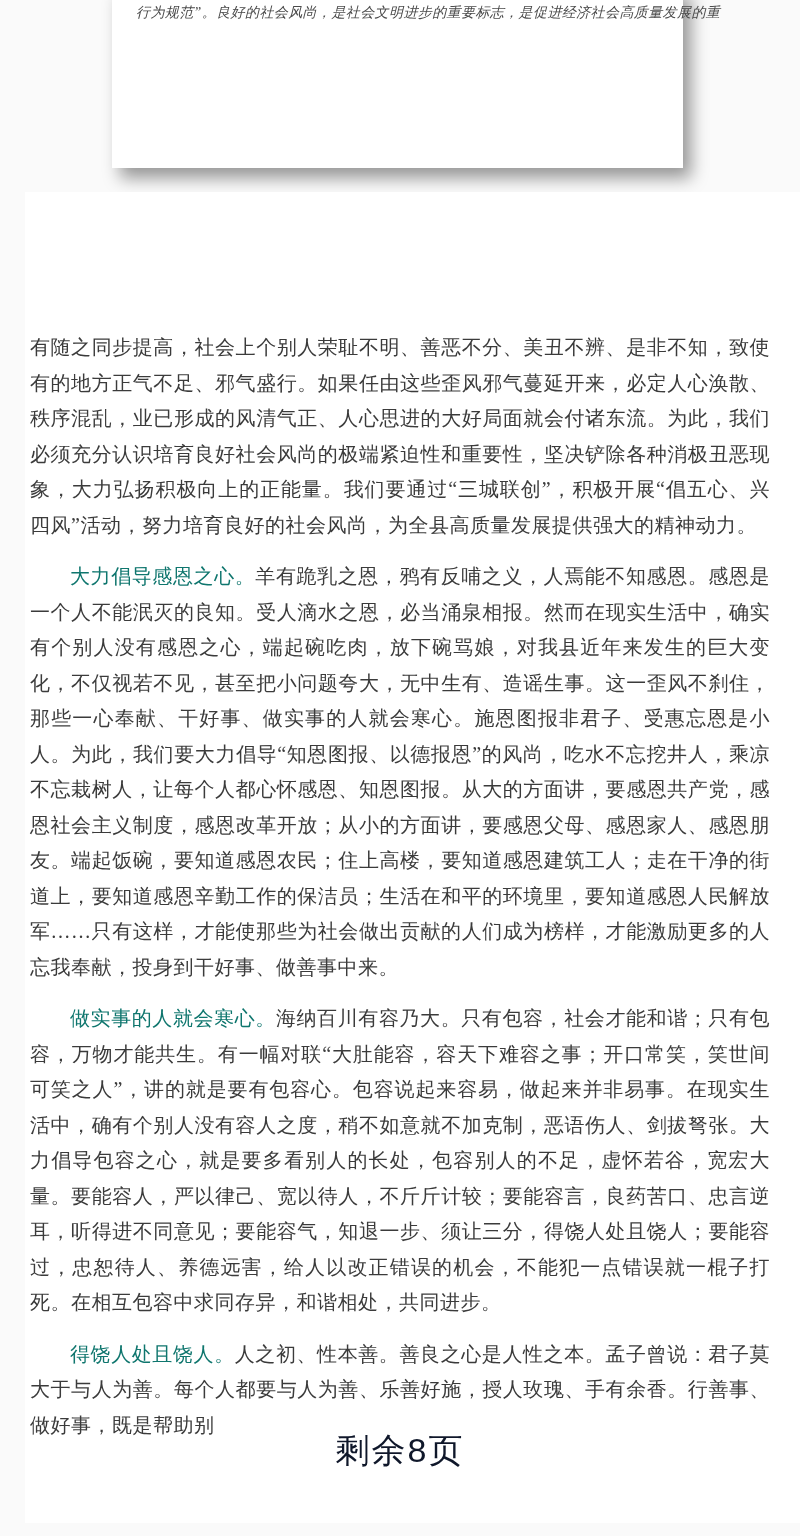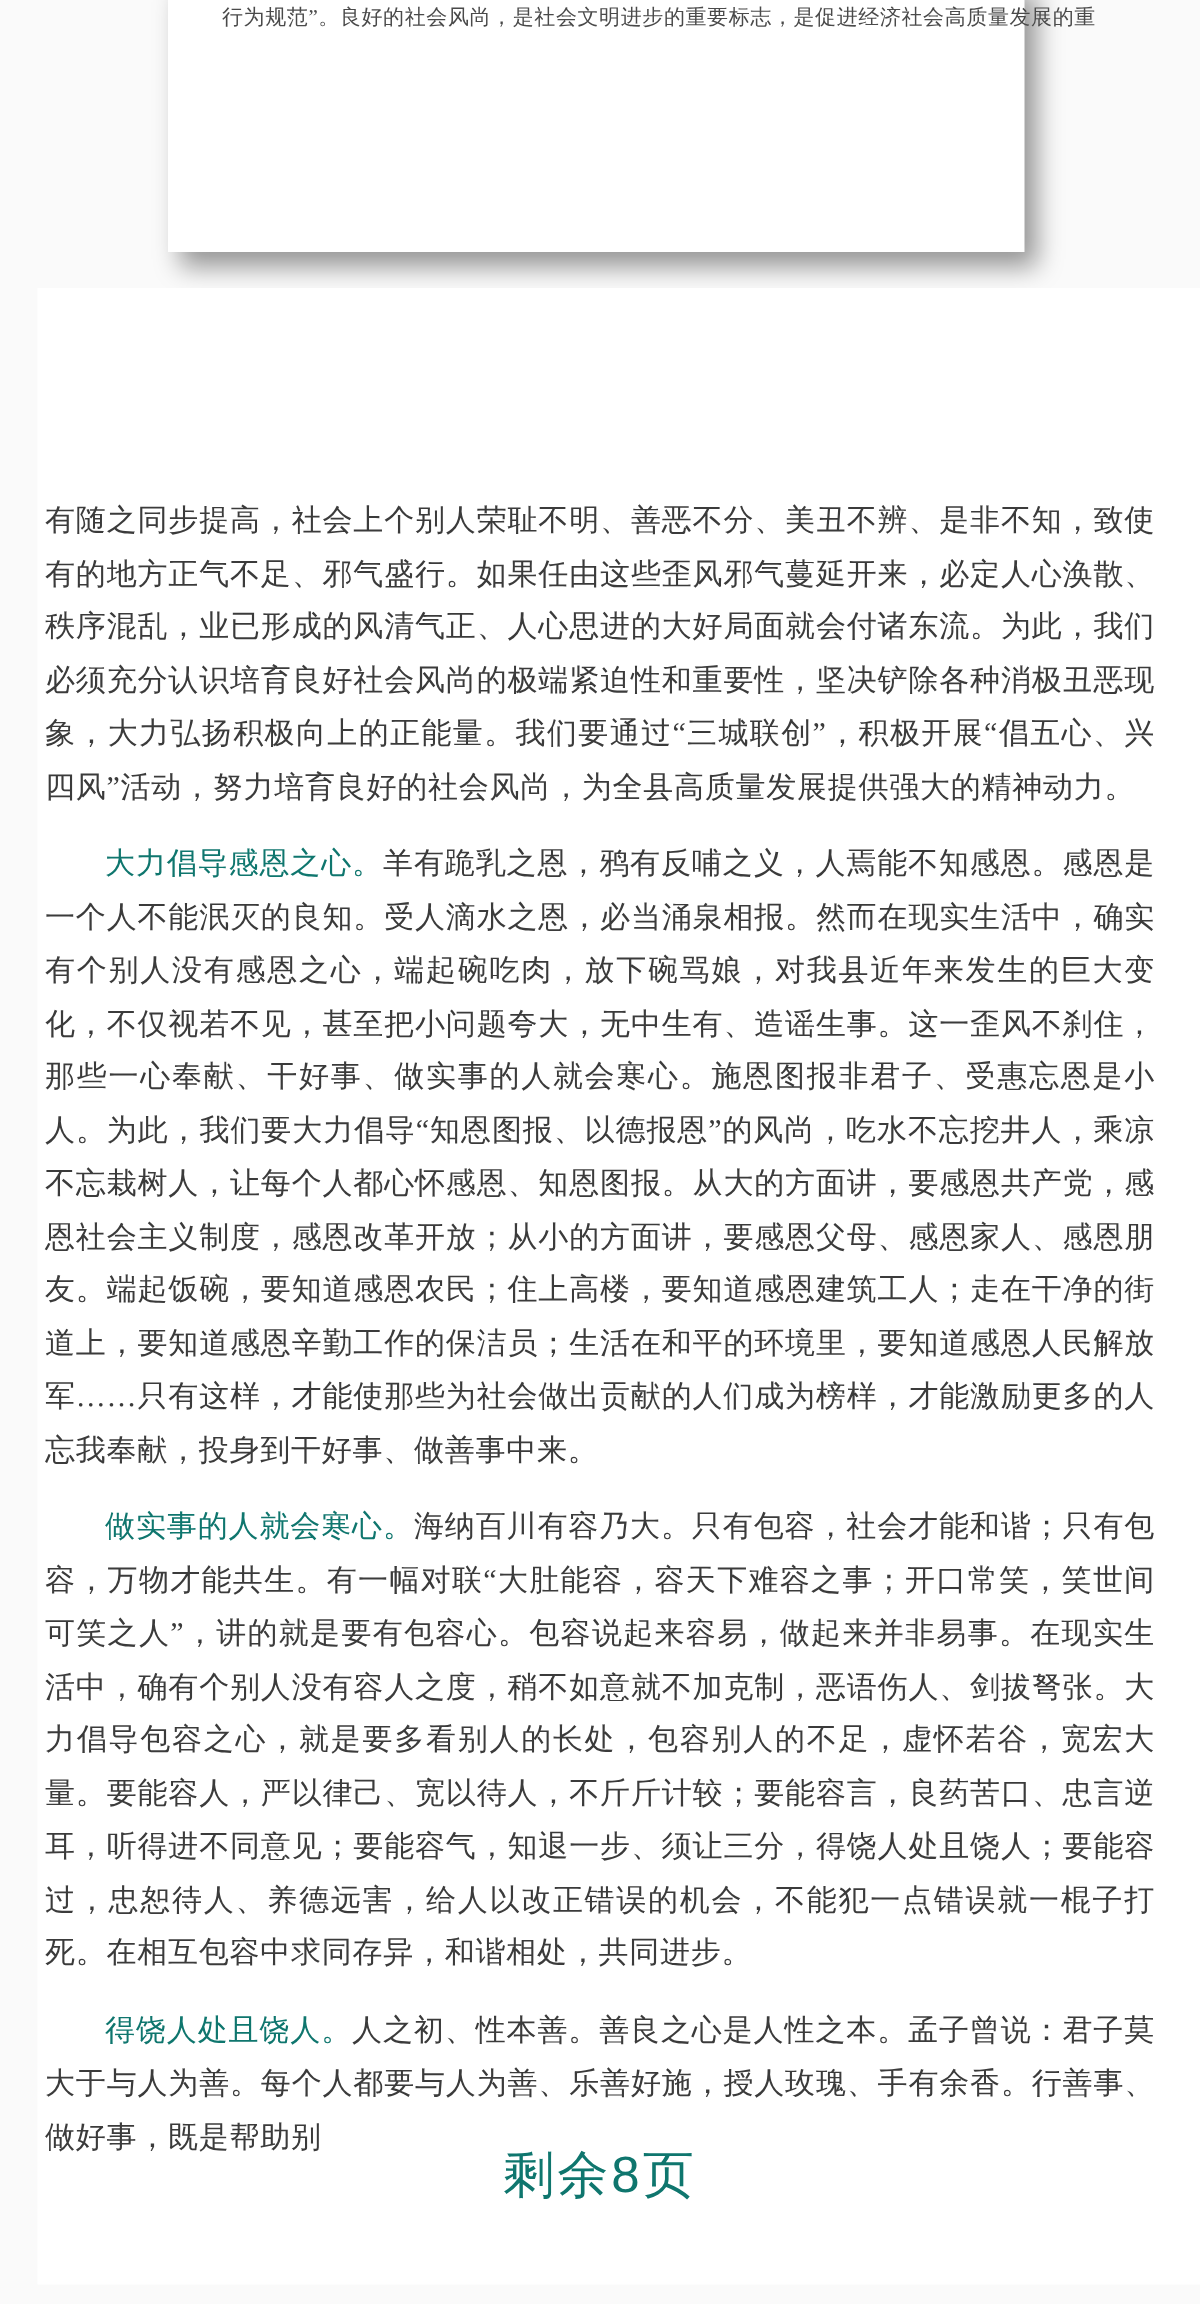--- a/index.html
+++ b/index.html
@@ -15,24 +15,25 @@
   .prev-page {
     position: absolute;
     left: 112px; top: -14px;
     width: 571px; height: 182px;
     background: #ffffff;
     box-shadow: 8px 10px 16px rgba(0,0,0,0.40);
     box-sizing: border-box;
     padding: 20px 24px 0 24px;
   }
   .prev-line {
-    margin: 0 0 13px 12px;
+    margin: 0 0 13px 0;
     font-size: 14px;
     line-height: 14px;
     color: #4a4a4a;
+    font-style: italic;
     letter-spacing: 0.4px;
     text-align: justify;
     text-align-last: justify;
     white-space: nowrap;
     transform: scaleX(1.0);
   }
 
   
   .main-page {
     position: absolute;
@@ -79,21 +80,21 @@
   .footer {
     position: absolute;
     left: 0; top: 1428px;
     width: 800px;
     display: flex;
     justify-content: center;
     gap: 36px;
     font-family: "Liberation Sans", sans-serif;
     font-size: 34px;
     line-height: 44px;
-    color: #0f766e;
+    color: #0f172a;
     letter-spacing: 2px;
   }
 </style>
 </head>
 <body>
 
 <div class="wm-layer" id="wm-layer">
     <div class="wm" style="left: 150px; top: 505px;">
       <span class="diamond"></span>
       <span>办图网</span>

